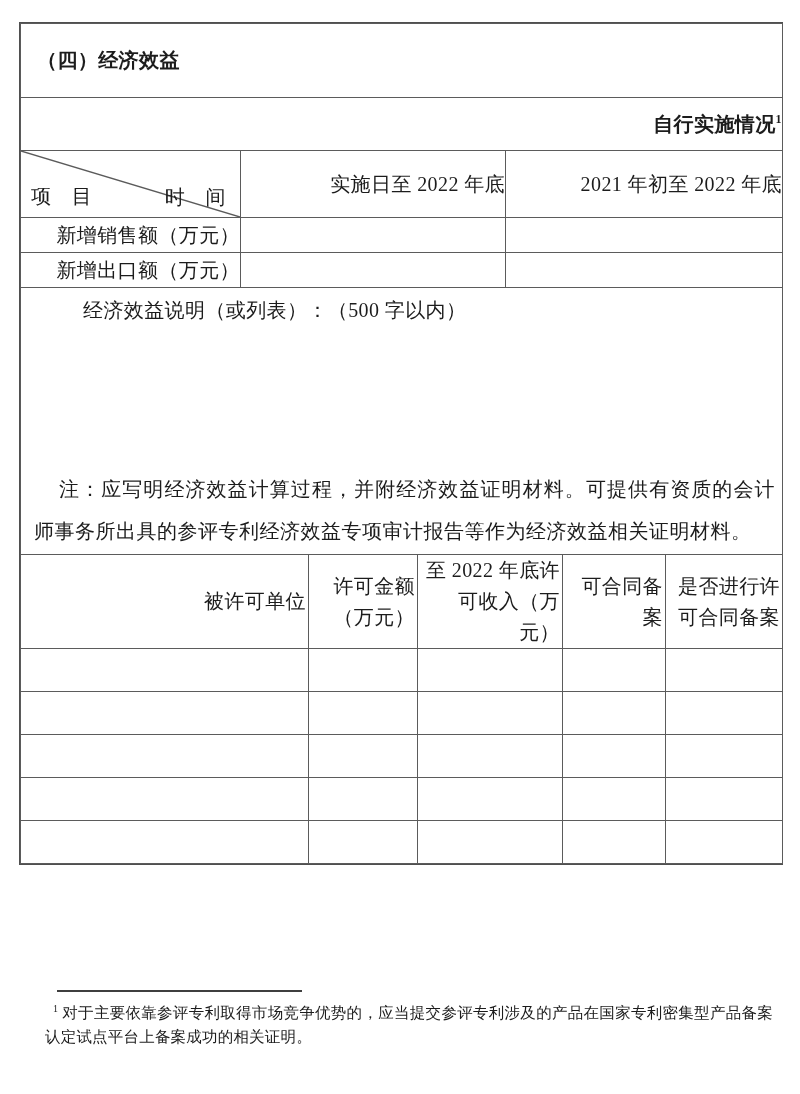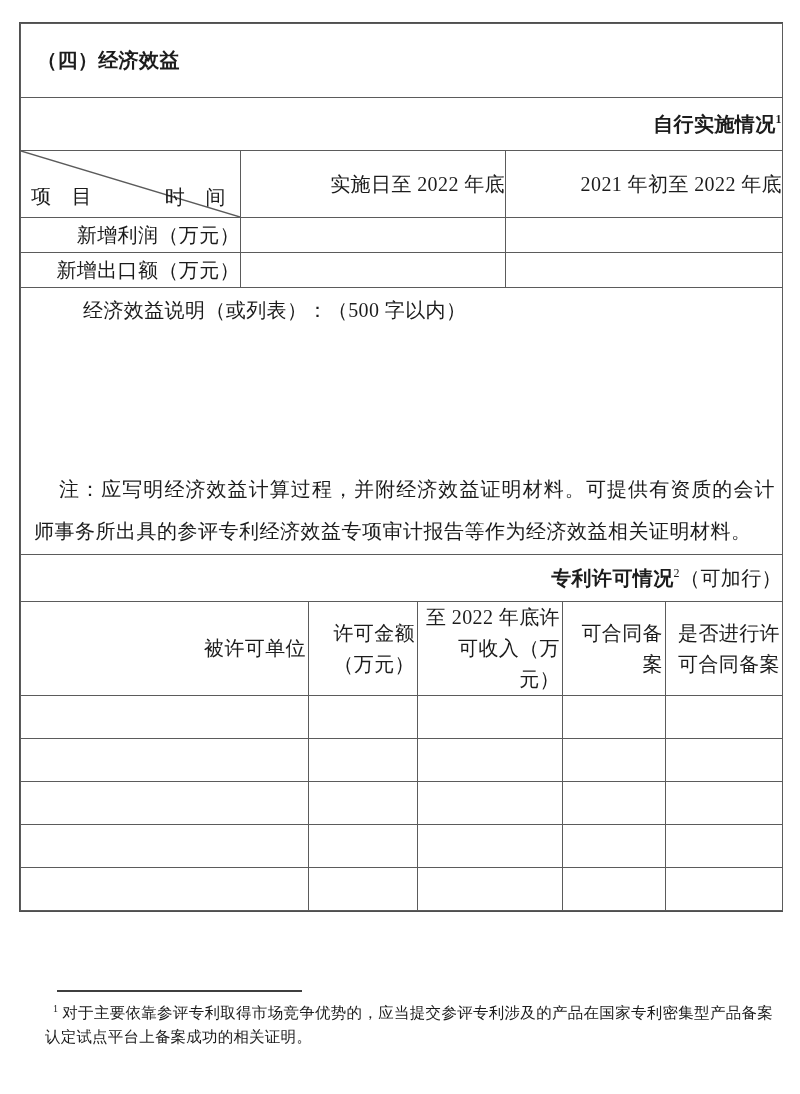--- a/index.html
+++ b/index.html
@@ -156,37 +156,34 @@
             <svg viewBox="0 0 220 66" preserveAspectRatio="none">
               <line x1="0" y1="0" x2="220" y2="66" stroke="#5b5b5b" stroke-width="1.4"></line>
             </svg>
             <span class="corner-top">时　间</span>
             <span class="corner-bottom">项　目</span>
           </th>
           <th>实施日至 2022 年底</th>
           <th>2021 年初至 2022 年底</th>
         </tr>
         <tr class="metric-row">
-          <td>新增利润（万元）</td>
+          <td>新增销售额（万元）</td>
           <td></td>
           <td></td>
         </tr>
         <tr class="metric-row">
           <td>新增出口额（万元）</td>
           <td></td>
           <td></td>
         </tr>
         <tr>
           <td colspan="3" class="desc-cell">
             <div class="desc-label">经济效益说明（或列表）：（500 字以内）</div>
             <p class="desc-note">注：应写明经济效益计算过程，并附经济效益证明材料。可提供有资质的会计师事务所出具的参评专利经济效益专项审计报告等作为经济效益相关证明材料。</p>
           </td>
-        </tr>
-        <tr>
-          <td colspan="3" class="license-title-cell"><span class="bold">专利许可情况</span><sup>2</sup><span>（可加行）</span></td>
         </tr>
       </tbody>
     </table>
 
     <table class="license-table">
       <colgroup>
           <col style="width:288px">
           <col style="width:109px">
           <col style="width:145px">
           <col style="width:103px">

